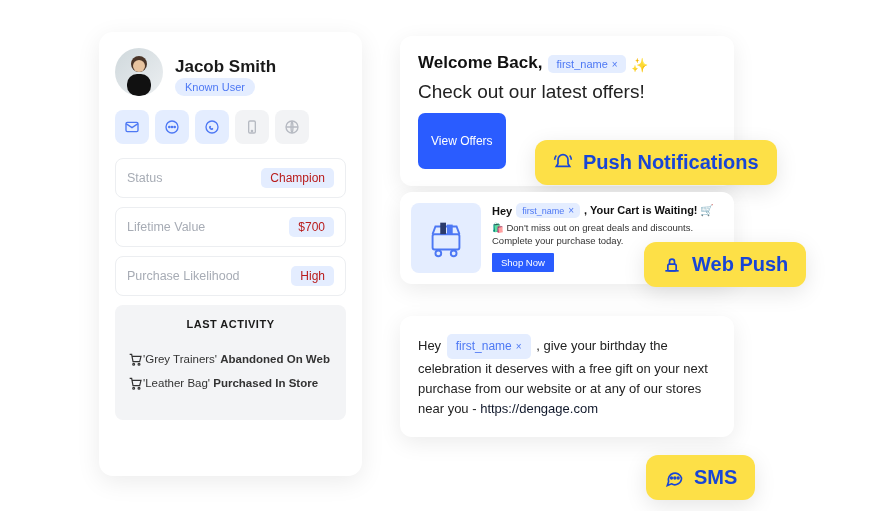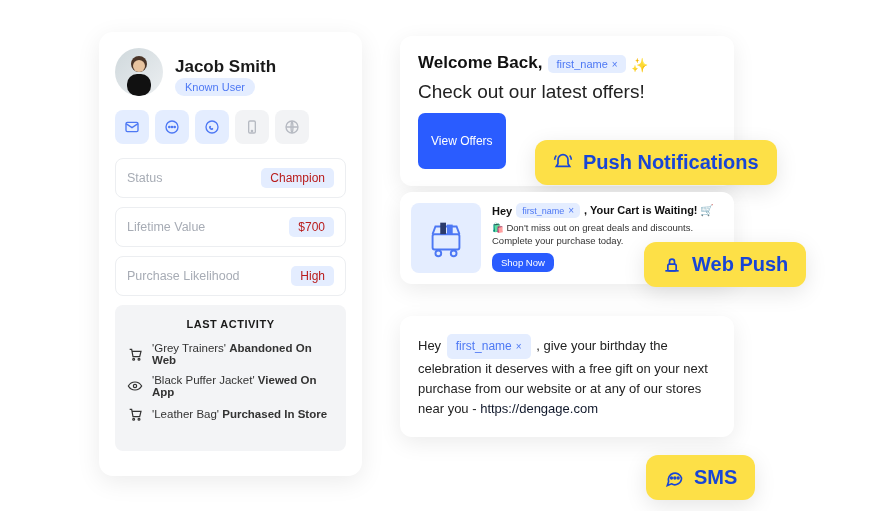--- a/index.html
+++ b/index.html
@@ -12,22 +12,22 @@
 .known-tag{display:inline-block;background:#e4edff;color:#4d78f4;font-size:11px;font-weight:500;padding:3px 10px;border-radius:10px}
 .channel-row{display:flex;gap:6px;margin-bottom:14px}
 .ch-btn{width:34px;height:34px;border-radius:8px;display:flex;align-items:center;justify-content:center}
 .ch-active{background:#e4edff}
 .ch-inactive{background:#f2f3f5}
 .ch-btn svg{width:16px;height:16px}
 .stat-row{border:1px solid #eceef1;border-radius:8px;padding:9px 11px;display:flex;justify-content:space-between;align-items:center;margin-bottom:9px}
 .stat-label{color:#a7acb5;font-size:12.5px}
 .stat-val{background:#e4edff;color:#b91c1c;font-size:12px;font-weight:500;padding:3px 9px;border-radius:5px}
 .activity-box{background:#f3f4f6;border-radius:8px;padding:13px 12px;margin-top:6px}
-.activity-title{font-size:11px;font-weight:700;letter-spacing:.5px;color:#1a1a1a;text-align:center;margin-bottom:12px}
-.act-item{display:flex;align-items:center;gap:9px;font-size:11.5px;color:#333;margin-bottom:8px}
+.activity-title{font-size:11px;font-weight:700;letter-spacing:.5px;color:#1a1a1a;text-align:center;margin-bottom:21px}
+.act-item{display:flex;align-items:center;font-size:11.5px;color:#333;margin-bottom:8px}
 .act-item:last-child{margin-bottom:16px}
 .act-icon{width:16px;height:16px;flex-shrink:0}
 .act-text b{font-weight:700}
 .card{position:absolute;background:#fff;border-radius:12px;box-shadow:0 6px 22px rgba(0,0,0,.08)}
 .welcome-card{left:400px;top:36px;width:334px;padding:17px 18px}
 .welcome-title{font-size:17px;font-weight:700;color:#111;display:flex;align-items:flex-end;gap:6px;flex-wrap:wrap}
 .chip{background:#e4edff;color:#4d78f4;font-size:11px;font-weight:500;padding:3px 8px;border-radius:5px;display:inline-flex;align-items:center;gap:4px}
 .chip .x{font-size:10px}
 .sparkle{font-size:14px}
 .welcome-sub{margin-top:8px;font-size:19px;color:#222}
@@ -36,21 +36,21 @@
 .pill svg{width:20px;height:20px;stroke:#1845d6}
 .push-pill{left:535px;top:140px}
 .webpush-pill{left:644px;top:242px}
 .sms-pill{left:646px;top:455px}
 .cart-card{left:400px;top:192px;width:334px;padding:11px;display:flex;gap:11px}
 .cart-img{width:70px;height:70px;border-radius:8px;background:#e4edff;display:flex;align-items:center;justify-content:center;flex-shrink:0}
 .cart-body{flex:1}
 .cart-title{font-size:11px;font-weight:700;color:#111;display:flex;align-items:center;gap:4px;flex-wrap:wrap}
 .cart-title .chip{font-size:9px;padding:2px 6px}
 .cart-desc{margin-top:4px;font-size:9.5px;color:#333;line-height:1.35}
-.btn-sm{display:inline-block;margin-top:5px;background:#2a5cff;color:#fff;font-size:9.5px;font-weight:500;padding:4px 9px;border-radius:7px}
+.btn-sm{display:inline-block;margin-top:5px;background:#2a5cff;color:#fff;font-size:9.5px;font-weight:500;padding:4px 9px;border-radius:1px}
 .sms-card{left:400px;top:316px;width:334px;padding:18px}
 .sms-text{font-size:13px;color:#222;line-height:1.55}
 .sms-text .chip{font-size:12px;padding:3px 9px;margin:0 2px}
 .sms-link{color:#0f172a}
 </style>
 </head>
 <body>
 
 <div class="profile-card">
   <div class="profile-head">
@@ -114,27 +114,20 @@
   </div>
   <div class="activity-box">
     <div class="activity-title">LAST ACTIVITY</div>
     <div class="act-item">
       <svg class="act-icon" viewBox="0 0 24 24" fill="none" stroke="#333" stroke-width="1.8">
           <path d="M4 5h3l2 11h10l2-8H8"></path>
           <circle cx="10" cy="20" r="1.4"></circle>
           <circle cx="18" cy="20" r="1.4"></circle>
         </svg>
       <span class="act-text"><span>'Grey Trainers'</span> <b>Abandoned On Web</b></span>
-    </div>
-    <div class="act-item">
-      <svg class="act-icon" viewBox="0 0 24 24" fill="none" stroke="#333" stroke-width="1.8">
-          <path d="M2 12s3.5-6 10-6 10 6 10 6-3.5 6-10 6-10-6-10-6z"></path>
-          <circle cx="12" cy="12" r="2.5"></circle>
-        </svg>
-      <span class="act-text"><span>'Black Puffer Jacket'</span> <b>Viewed On App</b></span>
     </div>
     <div class="act-item">
       <svg class="act-icon" viewBox="0 0 24 24" fill="none" stroke="#333" stroke-width="1.8">
           <path d="M4 5h3l2 11h10l2-8H8"></path>
           <circle cx="10" cy="20" r="1.4"></circle>
           <circle cx="18" cy="20" r="1.4"></circle>
         </svg>
       <span class="act-text"><span>'Leather Bag'</span> <b>Purchased In Store</b></span>
     </div>
   </div>

